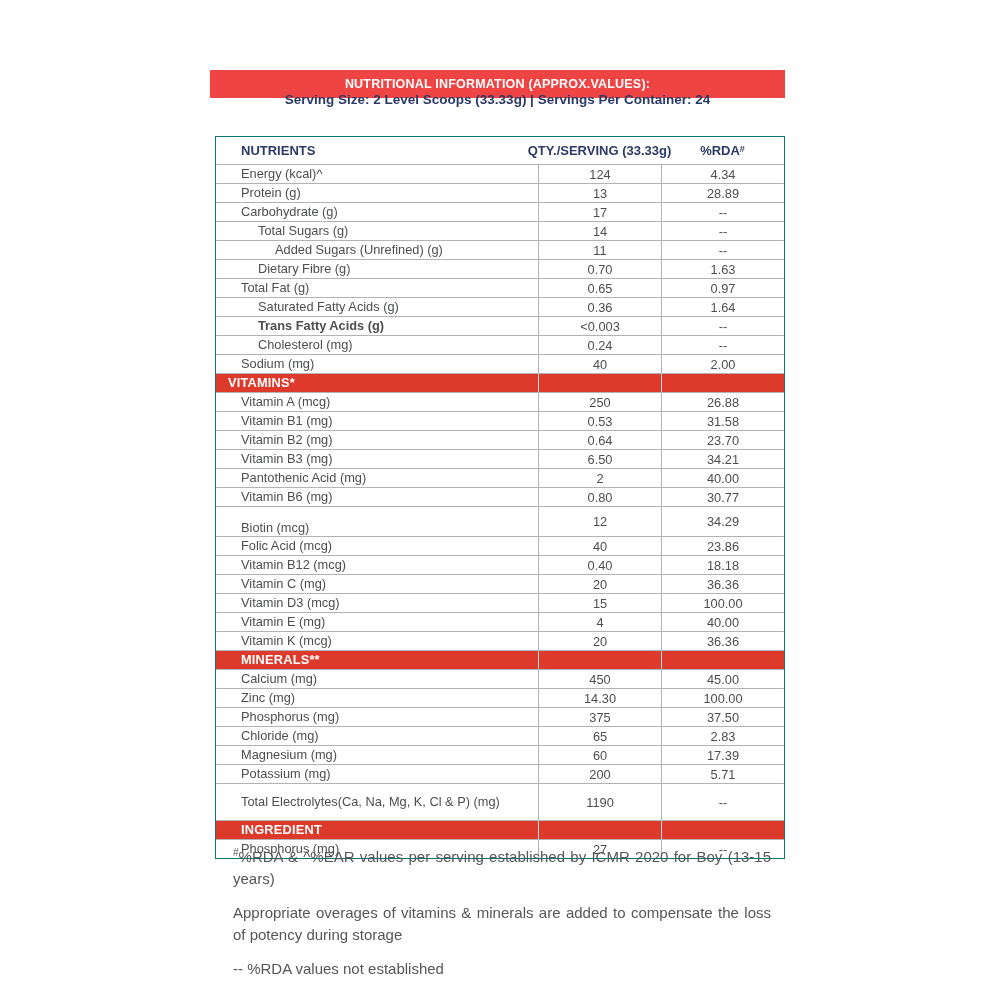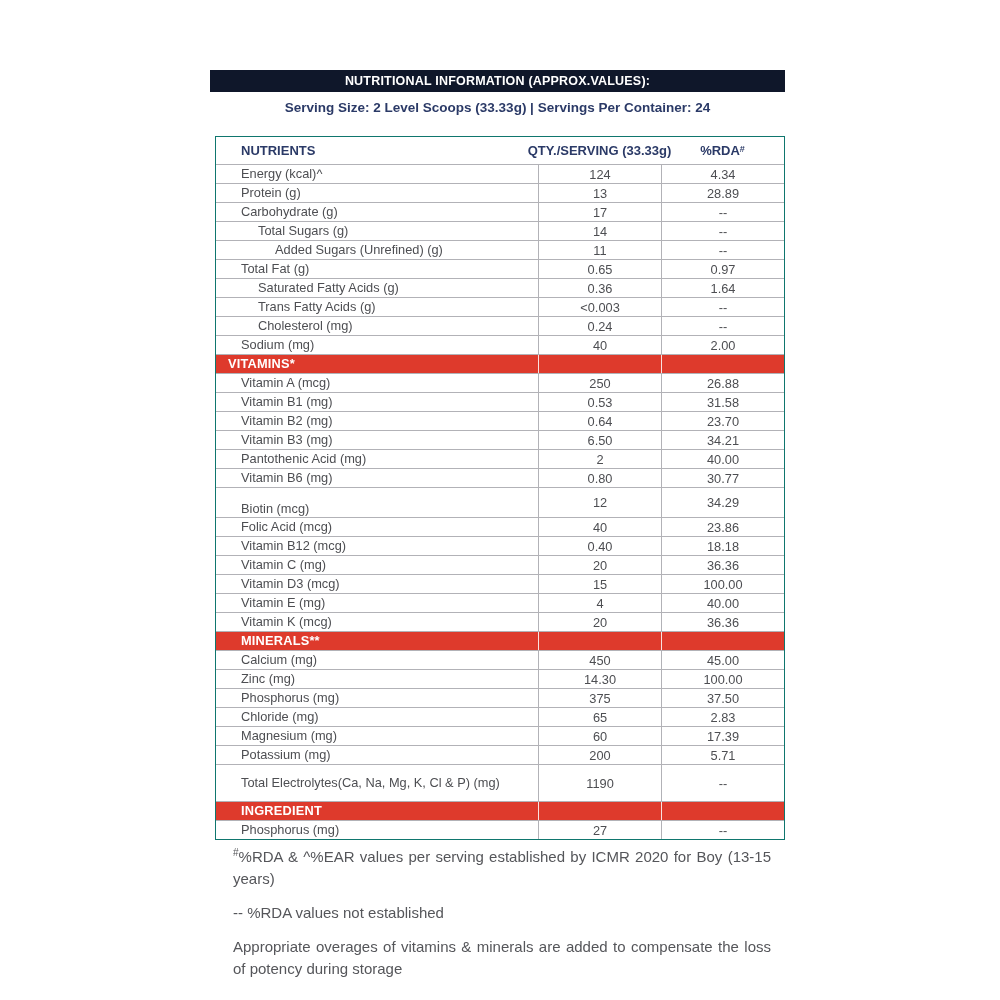--- a/index.html
+++ b/index.html
@@ -1,26 +1,26 @@
 <!DOCTYPE html>
 <html><head>
 <meta charset="utf-8">
 <style>
   html,body{margin:0;padding:0;background:#ffffff;}
   .page{
     position:relative;width:1000px;height:1000px;background:#ffffff;
     font-family:"Liberation Sans","DejaVu Sans",sans-serif;overflow:hidden;
   }
   .banner{
-    position:absolute;left:210px;top:70px;width:575px;height:22px;
-    background:#0f172a;color:#ffffff;display:flex;align-items:center;justify-content:center;
+    position:absolute;left:210px;top:70px;width:575px;height:28px;
+    background:#ef4444;color:#ffffff;display:flex;align-items:center;justify-content:center;
     font-size:12.5px;font-weight:bold;letter-spacing:.2px;
   }
   .serving{
-    position:absolute;left:210px;top:100px;width:575px;text-align:center;
+    position:absolute;left:210px;top:92px;width:575px;text-align:center;
     color:#2B3A67;font-size:13.5px;font-weight:bold;
   }
   .ntable{
     position:absolute;left:215px;top:136px;width:570px;
     border:1px solid #0f766e;box-sizing:border-box;background:#ffffff;
   }
   .thead{
     display:grid;grid-template-columns:322px 123px 123px;height:27px;
   }
   .th{display:flex;align-items:center;color:#2B3A67;font-weight:bold;font-size:13px;white-space:nowrap;}
@@ -84,31 +84,36 @@
           <div class="cell name-cell" style="padding-left: 42px;">Total Sugars (g)</div>
           <div class="cell qty-cell">14</div>
           <div class="cell rda-cell">--</div>
         </div>
         <div class="row data-row">
           <div class="cell name-cell" style="padding-left: 59px;">Added Sugars (Unrefined) (g)</div>
           <div class="cell qty-cell">11</div>
           <div class="cell rda-cell">--</div>
         </div>
         <div class="row data-row">
+          <div class="cell name-cell" style="padding-left: 42px;">Dietary Fibre (g)</div>
+          <div class="cell qty-cell">0.70</div>
+          <div class="cell rda-cell">1.63</div>
+        </div>
+        <div class="row data-row">
           <div class="cell name-cell" style="padding-left: 25px;">Total Fat (g)</div>
           <div class="cell qty-cell">0.65</div>
           <div class="cell rda-cell">0.97</div>
         </div>
         <div class="row data-row">
           <div class="cell name-cell" style="padding-left: 42px;">Saturated Fatty Acids (g)</div>
           <div class="cell qty-cell">0.36</div>
           <div class="cell rda-cell">1.64</div>
         </div>
         <div class="row data-row">
-          <div class="cell name-cell" style="padding-left: 42px;">Trans Fatty Acids (g)</div>
+          <div class="cell name-cell" style="padding-left: 42px; font-weight: bold;">Trans Fatty Acids (g)</div>
           <div class="cell qty-cell">&lt;0.003</div>
           <div class="cell rda-cell">--</div>
         </div>
         <div class="row data-row">
           <div class="cell name-cell" style="padding-left: 42px;">Cholesterol (mg)</div>
           <div class="cell qty-cell">0.24</div>
           <div class="cell rda-cell">--</div>
         </div>
         <div class="row data-row">
           <div class="cell name-cell" style="padding-left: 25px;">Sodium (mg)</div>
@@ -244,17 +249,17 @@
         <div class="row data-row">
           <div class="cell name-cell" style="padding-left: 25px;">Phosphorus (mg)</div>
           <div class="cell qty-cell">27</div>
           <div class="cell rda-cell">--</div>
         </div>
       </div>
   </div>
 
   <div class="footnotes">
     <p><sup>#</sup><span>%RDA &amp; ^%EAR values per serving established by ICMR 2020 for Boy (13-15 years)</span></p>
+    <p><sup></sup><span>Appropriate overages of vitamins &amp; minerals are added to compensate the loss of potency during storage</span></p>
     <p><sup></sup><span>-- %RDA values not established</span></p>
-    <p><sup></sup><span>Appropriate overages of vitamins &amp; minerals are added to compensate the loss of potency during storage</span></p>
   </div>
 
 </div>
 
 </body></html>

